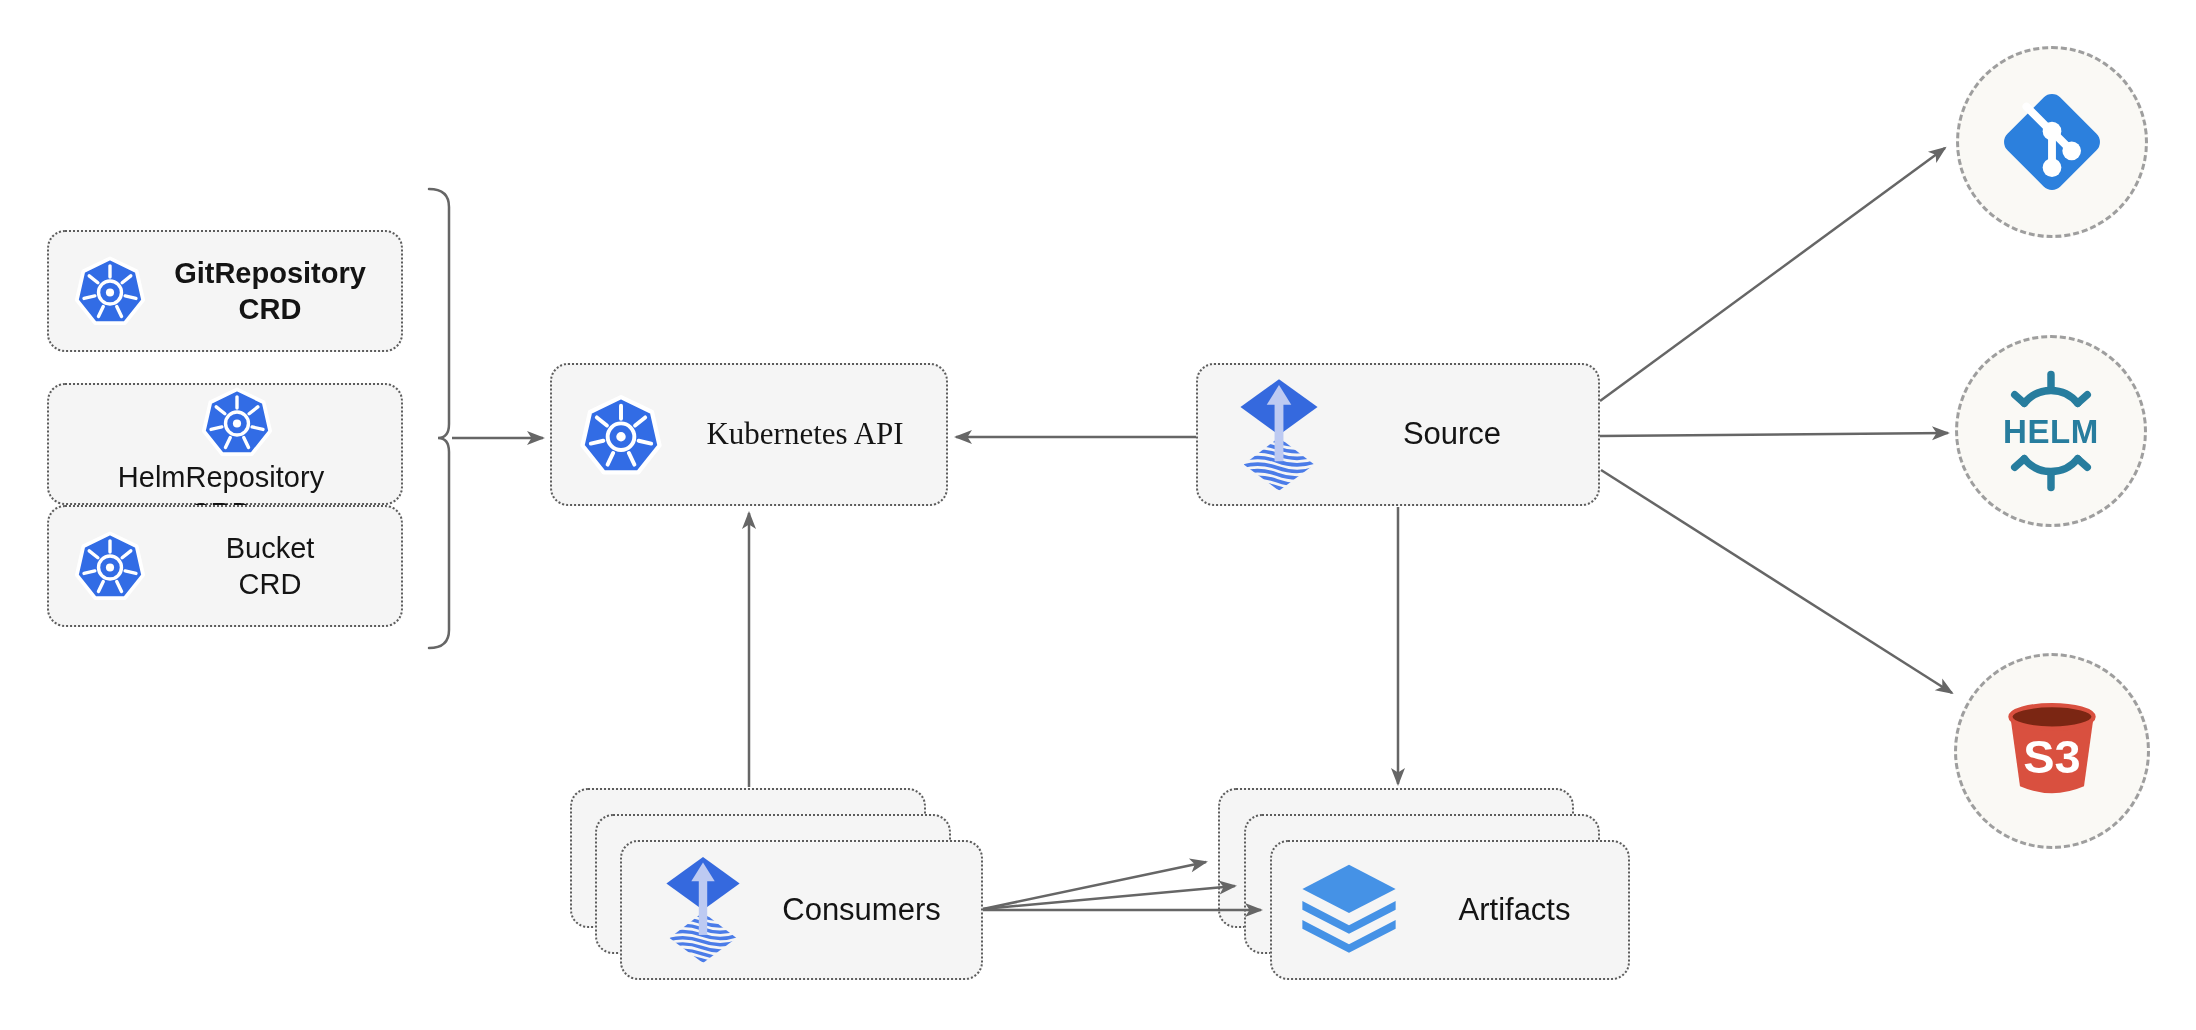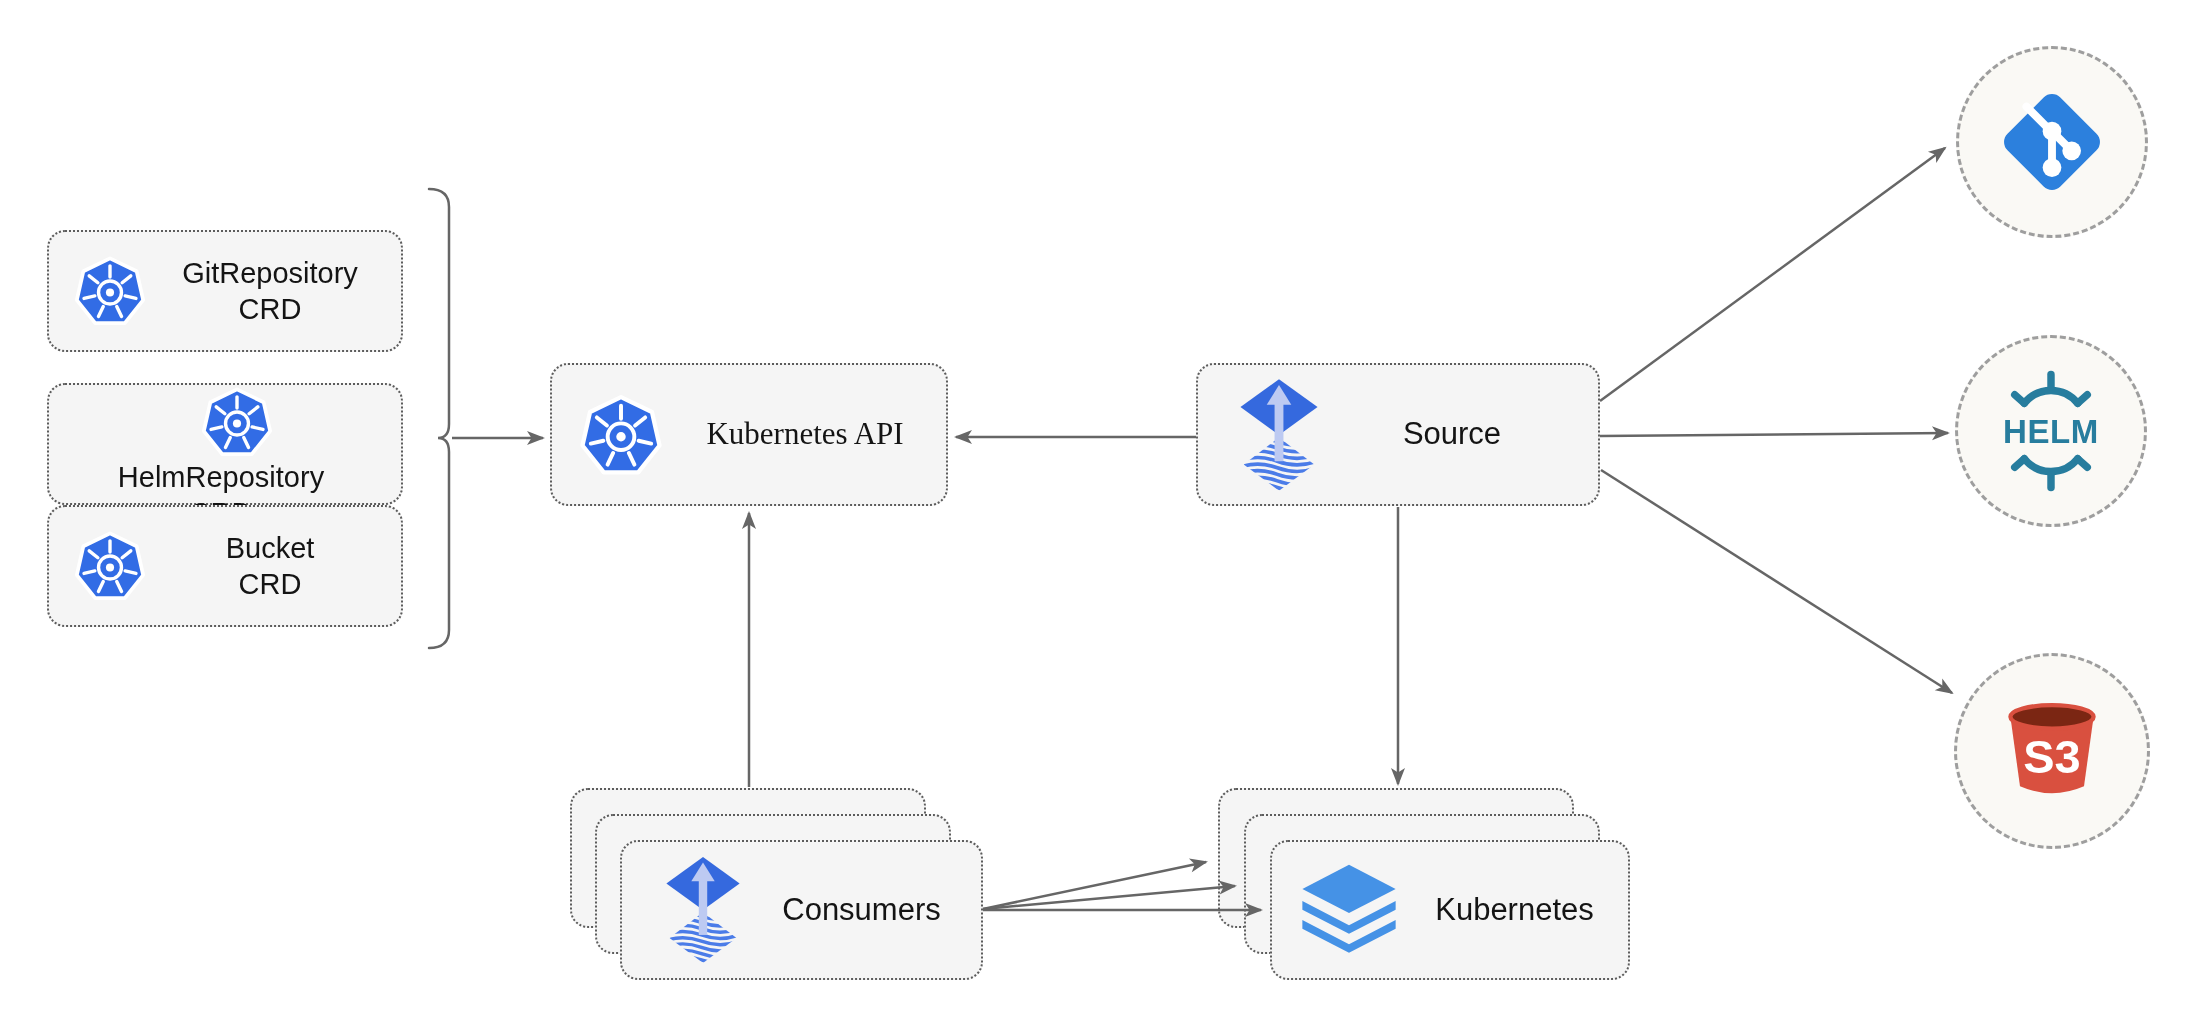--- a/index.html
+++ b/index.html
@@ -11,21 +11,21 @@
   .node {
     position:absolute; box-sizing:border-box;
     background:#f5f5f5; border:2px dotted #5c5c5c; border-radius:18px;
     display:flex; align-items:center;
   }
   .node .icon { flex:0 0 auto; }
   .node .lbl  { flex:1 1 auto; text-align:center; line-height:1.25; }
   .crd  { left:47px; width:356px; height:122px; }
   .crd .icon { margin-left:24px; }
   .crd .lbl  { font-size:29px; margin-right:8px; }
-  #crd-git    { top:230px; }
+  #crd-git    { top:230px;font-weight:bold; }
   #crd-helm   { top:383px;flex-direction:column; }
   #crd-bucket { top:505px; }
   #k8s-api { left:550px; top:363px; width:398px; height:143px;font-family:Liberation Serif, serif; }
   #k8s-api .icon { margin-left:26px; }
   #k8s-api .lbl  { font-size:31px; }
   #source-controller { left:1196px; top:363px; width:404px; height:143px; }
   #source-controller .icon { margin-left:40px; }
   #source-controller .lbl  { font-size:31px; margin-right:14px; }
   .stackbox {
     position:absolute; box-sizing:border-box; width:356px; height:140px;
@@ -188,21 +188,21 @@
       </svg>
     <div class="lbl">Consumers</div>
   </div>
 
   <div class="stackbox z1" style="left:1218px; top:788px;"></div>
   <div class="stackbox z2" style="left:1244px; top:814px;"></div>
   <div class="node" id="artifacts">
     <svg class="icon" width="104" height="95">
         <use href="#sym-layers"></use>
       </svg>
-    <div class="lbl">Kubernetes</div>
+    <div class="lbl">Artifacts</div>
   </div>
 
   <div class="circle" id="circle-git">
     <svg width="118" height="118">
         <use href="#sym-git"></use>
       </svg>
   </div>
   <div class="circle" id="circle-helm">
     <svg width="128" height="128">
         <use href="#sym-helm"></use>

